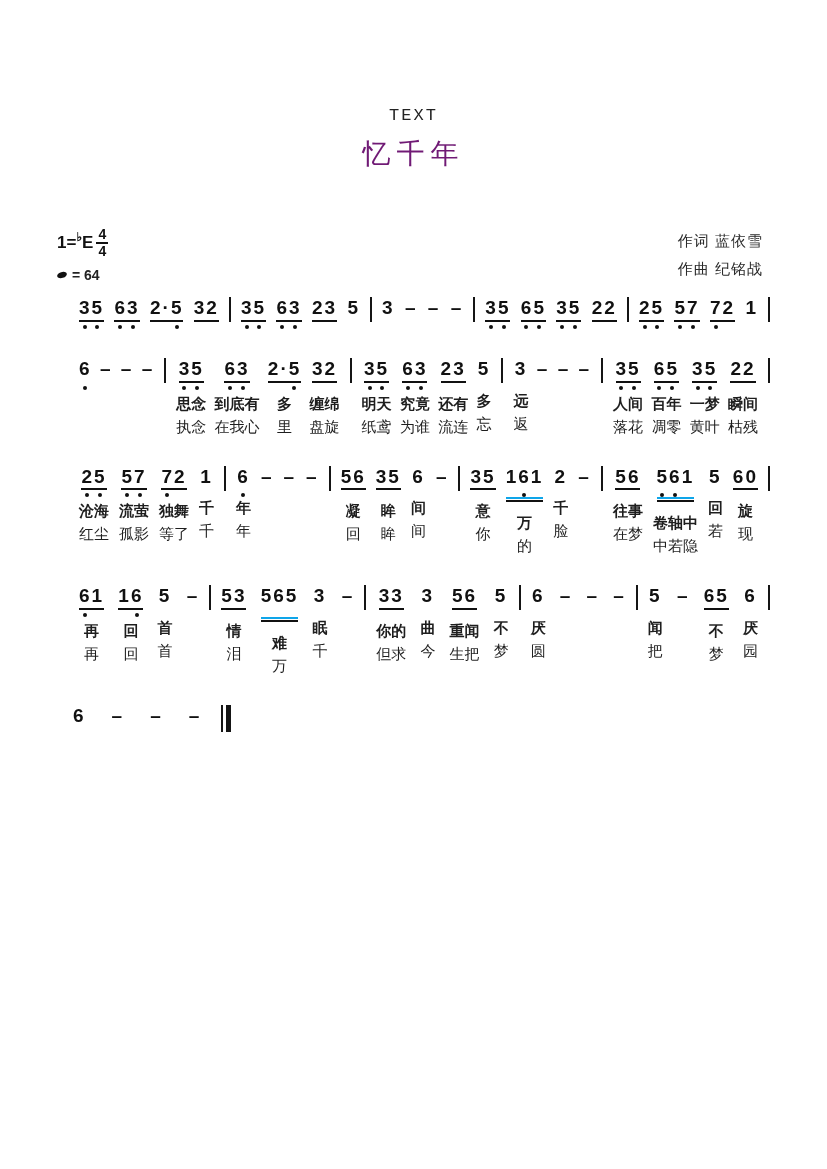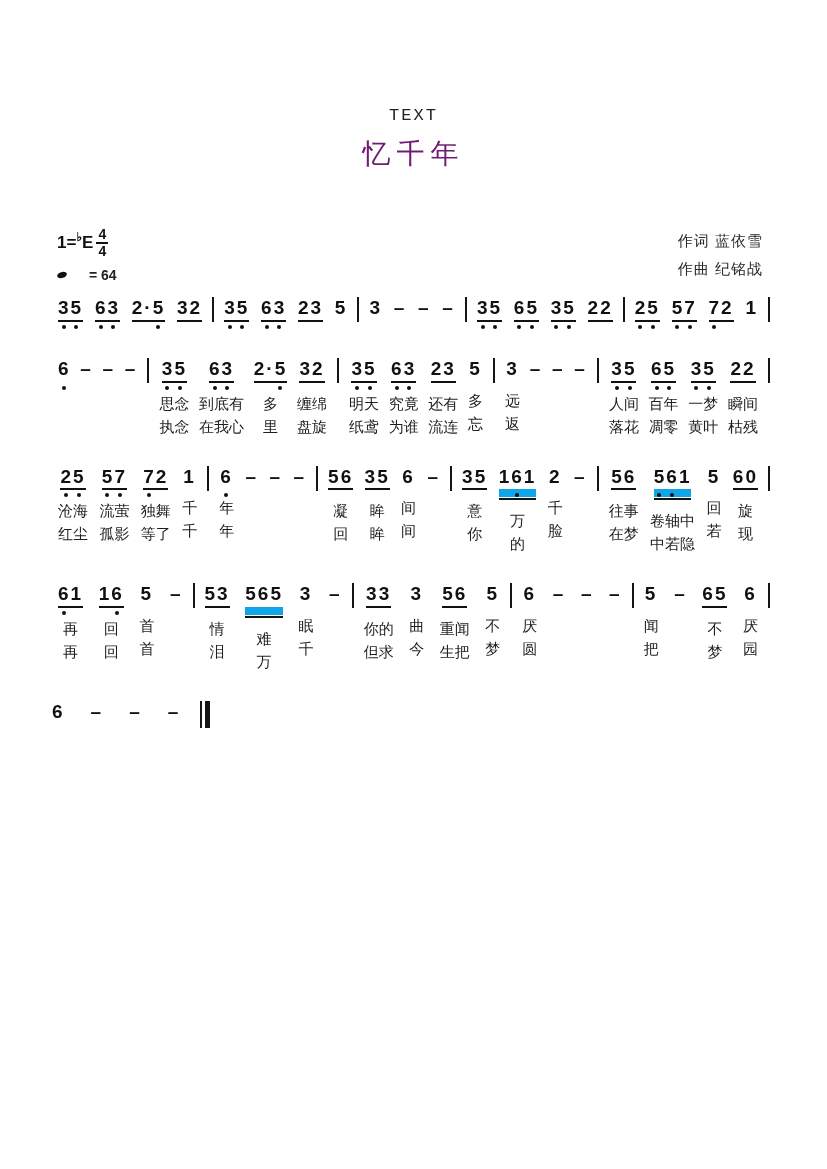--- a/index.html
+++ b/index.html
@@ -10,46 +10,46 @@
     font-size:17px;letter-spacing:2px;color:#222;}
   .title{text-align:center;margin:10px 0 0;font-size:28px;font-weight:400;letter-spacing:6px;color:#701a75;
     font-family:"Liberation Sans",sans-serif;}
 
   .meta-row{display:flex;justify-content:space-between;align-items:flex-start;margin:54px 64px 0 57px;}
   .key-line{font-weight:bold;font-size:17px;color:#111;display:flex;align-items:center;}
   .flat{font-size:12px;vertical-align:super;position:relative;top:-6px;font-weight:bold;}
   .frac{display:inline-flex;flex-direction:column;text-align:center;margin-left:3px;
     font-weight:bold;font-size:14px;line-height:1.1;}
   .frac .top{border-bottom:2px solid #111;padding:0 2px;}
-  .tempo{margin-top:7px;font-size:14px;color:#222;display:flex;align-items:center;gap:22px;font-weight:bold;}
+  .tempo{margin-top:7px;font-size:14px;color:#222;display:flex;align-items:center;gap:5px;font-weight:bold;}
   .notehead{width:10px;height:6px;background:#111;border-radius:50%;transform:rotate(-18deg);display:inline-block;}
   .credits{font-size:15px;color:#2a2a2a;line-height:1.85;letter-spacing:1px;}
 
-  .score{margin:14px 57px 0 48px;}
+  .score{margin:14px 57px 0 69px;}
   .score-line{display:flex;align-items:flex-start;margin-bottom:28px;}
   .score-line.noLyr{margin-bottom:36px;}
   .measure{flex:1 1 auto;display:flex;justify-content:space-between;padding:0 10px;}
   .score-line.final{margin-bottom:0;}
   .score-line.final .measure{flex:0 0 auto;gap:26px;padding:0 0 0 4px;}
 
   .barline{width:2px;background:#151515;height:25px;flex:0 0 auto;margin-top:0;}
   .final-bar{display:flex;gap:3px;margin-left:20px;margin-top:0;}
   .final-bar .thin{width:2px;height:27px;background:#151515;}
   .final-bar .thick{width:5px;height:27px;background:#151515;}
 
   .grp{display:flex;flex-direction:column;align-items:center;}
   .note{font-weight:bold;font-size:19px;line-height:1.15;letter-spacing:2px;white-space:nowrap;color:#111;}
   .note.u{border-bottom:2px solid #111;padding-bottom:1px;}
   .note .inner{display:inline-block;}
-  .note .inner.u2i{border-bottom:8px solid #0ea5e9;padding-bottom:2px;}
+  .note .inner.u2i{border-bottom:2px solid #0ea5e9;padding-bottom:10px;}
   .dg{position:relative;display:inline-block;}
   .dg.lo::after{content:"";position:absolute;left:45%;top:100%;margin-top:6px;transform:translateX(-50%);
     width:4px;height:4px;border-radius:50%;background:#111;}
   .lyr{font-size:15px;line-height:23px;min-height:23px;white-space:nowrap;color:#1e1e1e;}
-  .lyr.first{margin-top:9px;}
+  .lyr.first{margin-top:9px;font-weight:bold;}
 
   .page-number{position:absolute;left:0;right:0;top:1100px;text-align:center;
     font-family:"Liberation Mono",monospace;font-size:15px;color:#222;}
   .discuz{position:absolute;right:2px;top:1106px;font-size:25px;font-weight:bold;font-style:italic;
     color:#3b82f6;letter-spacing:1px;}
   .watermark{position:absolute;right:10px;top:1128px;font-size:15px;color:#909090;}
   .watermark .domain{color:#c75b1d;font-weight:bold;}
 </style>
 </head>
 <body>

